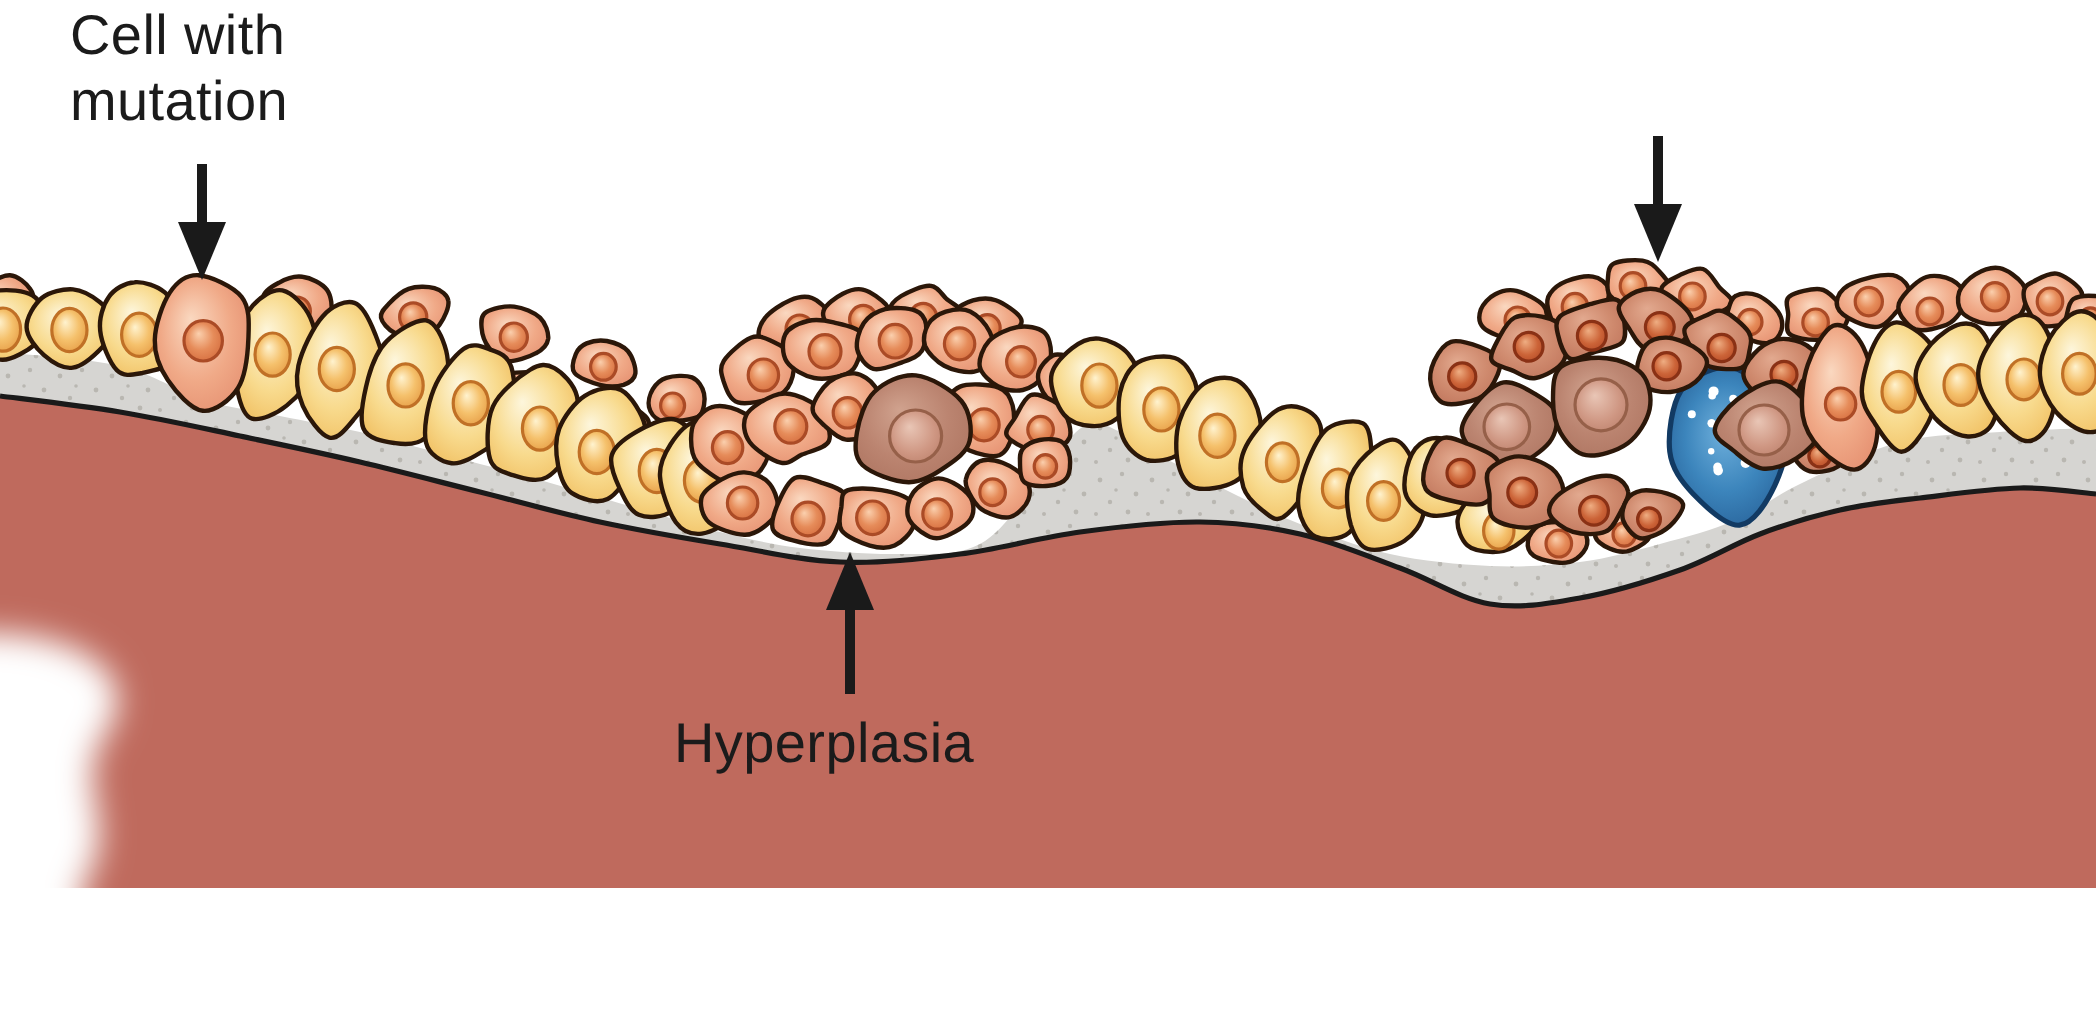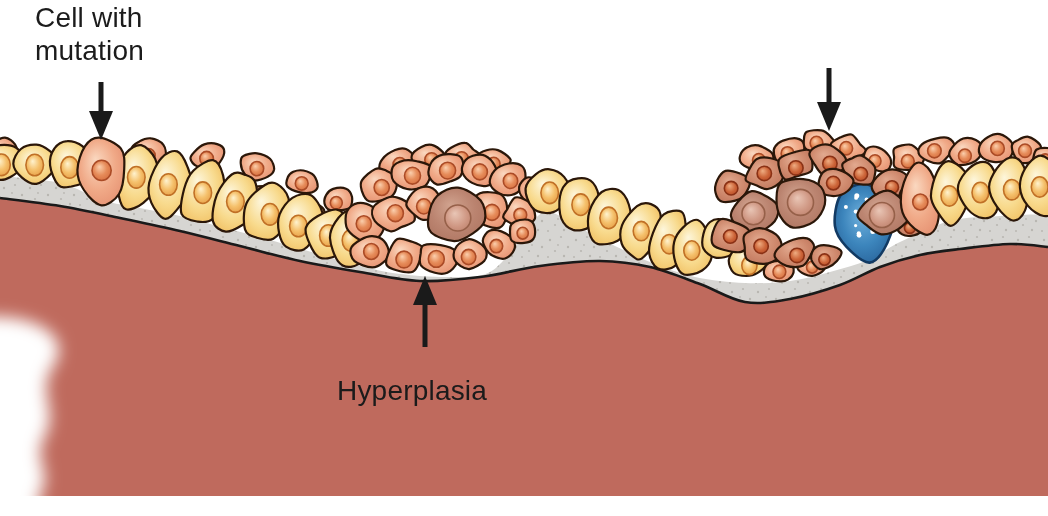--- a/index.html
+++ b/index.html
@@ -1,16 +1,16 @@
 <!DOCTYPE html>
 <html><head>
 <meta charset="utf-8">
 <style>
   html,body{margin:0;padding:0;background:#ffffff;}
-  .stage{position:relative;width:1048px;height:496px;background:#fff;overflow:hidden;
+  .stage{position:relative;width:1048px;height:444px;background:#fff;overflow:hidden;
          font-family:"Liberation Sans",sans-serif;}
   .stage svg{position:absolute;left:0;top:0;}
   .lbl{position:absolute;color:#1b1b1b;font-size:28px;line-height:33px;
        white-space:pre-line;letter-spacing:.2px;}
 </style>
 </head>
 <body>
 
 <div class="stage">
   <svg id="scene" width="1048" height="516" viewBox="0 0 1048 516">
@@ -452,14 +452,14 @@
         </g>
         <g>
           <path d="M425,347 L425,303" stroke="#1a1a1a" stroke-width="5" fill="none"></path>
           <polygon points="425,276 413,305 437,305" fill="#1a1a1a"></polygon>
         </g>
       </g>
   </svg>
 
   <div class="lbl" style="left:35px;top:1px;">Cell with
 mutation</div>
-  <div class="lbl" style="left:337px;top:355px;margin-top:19px;">Hyperplasia</div>
+  <div class="lbl" style="left:337px;top:355px;">Hyperplasia</div>
 </div>
 
 </body></html>

